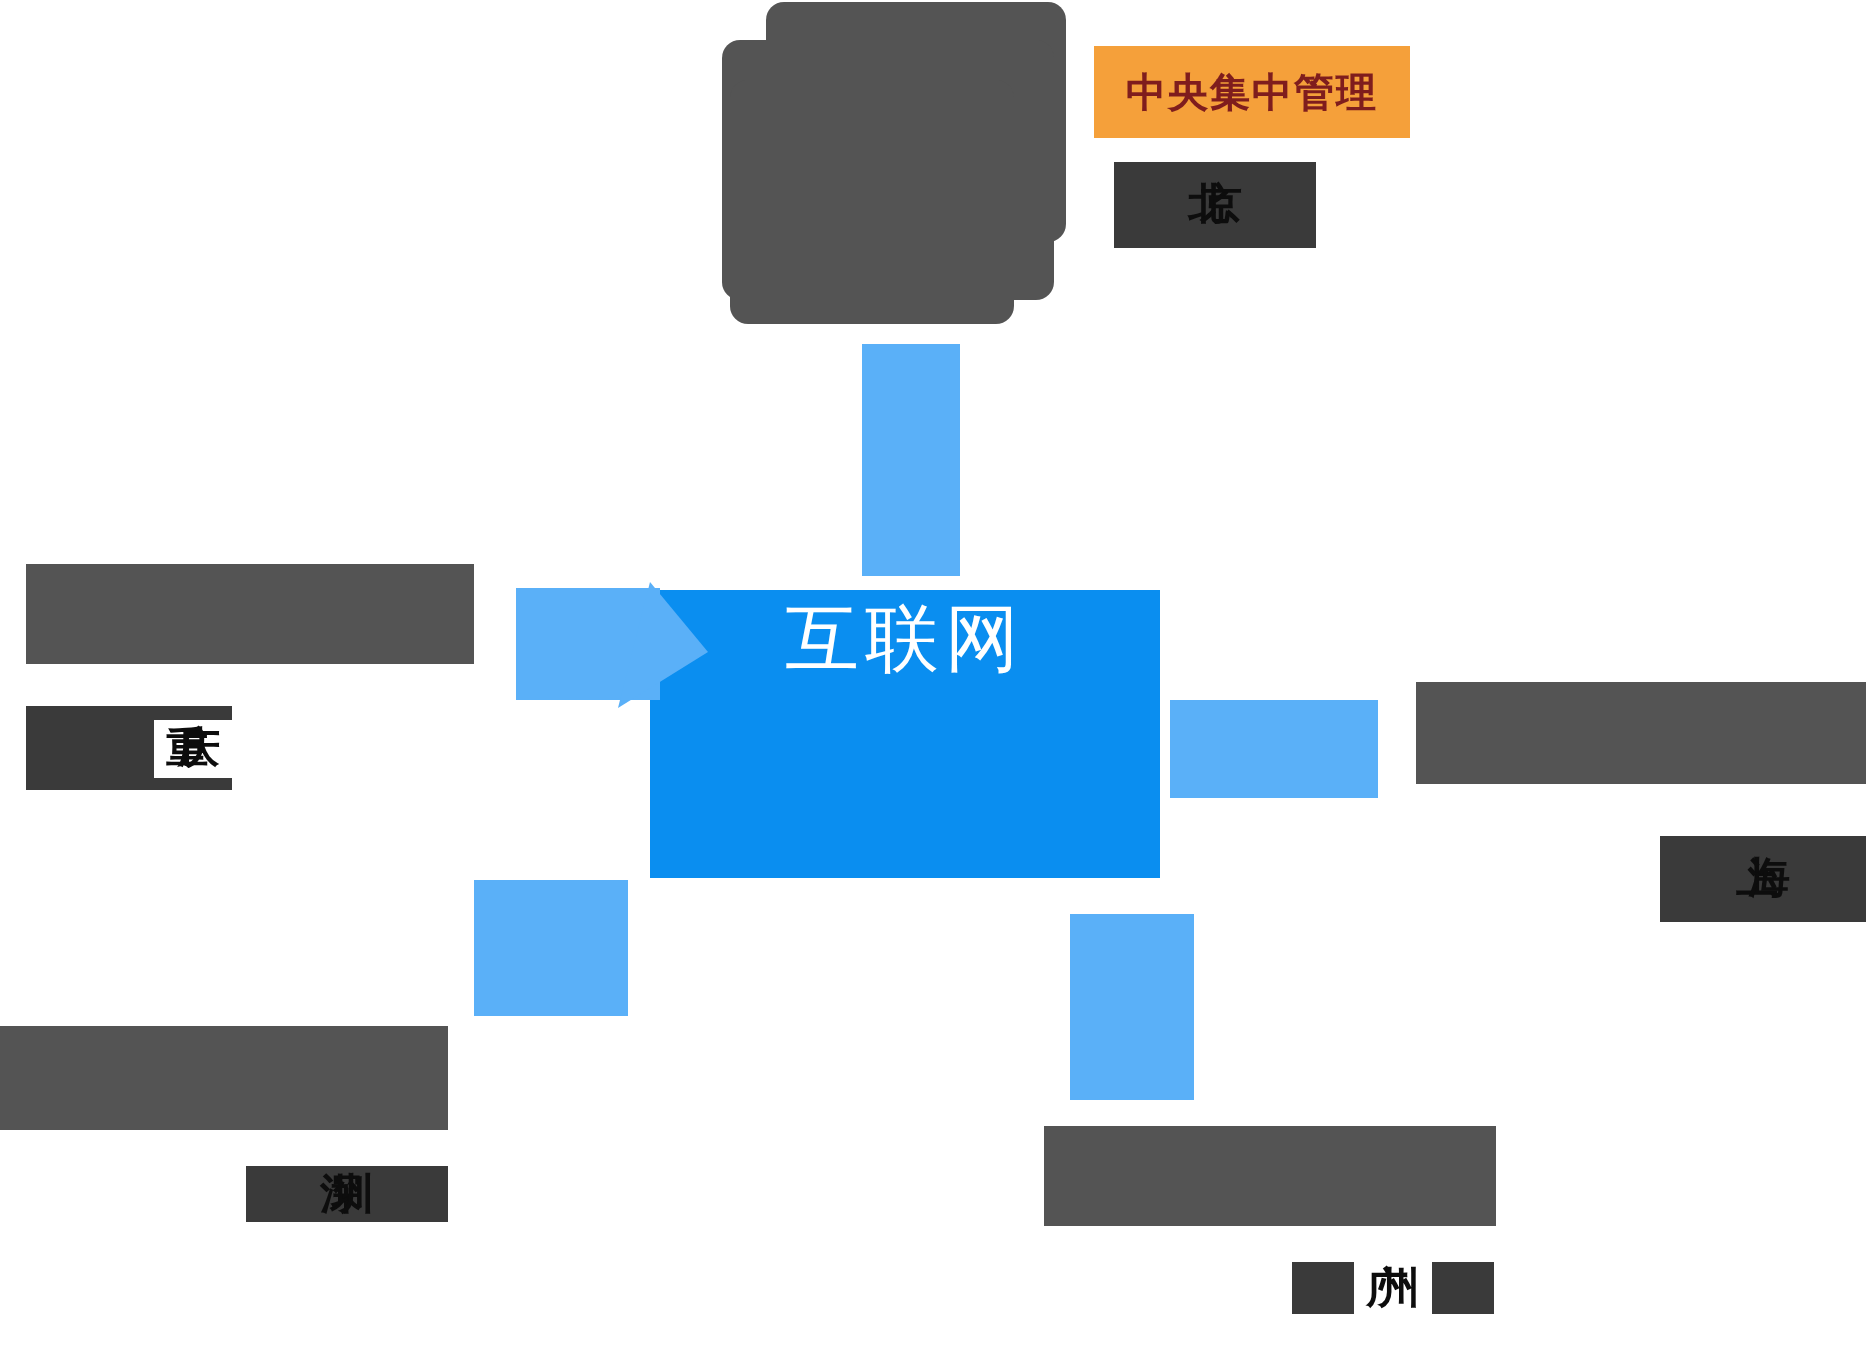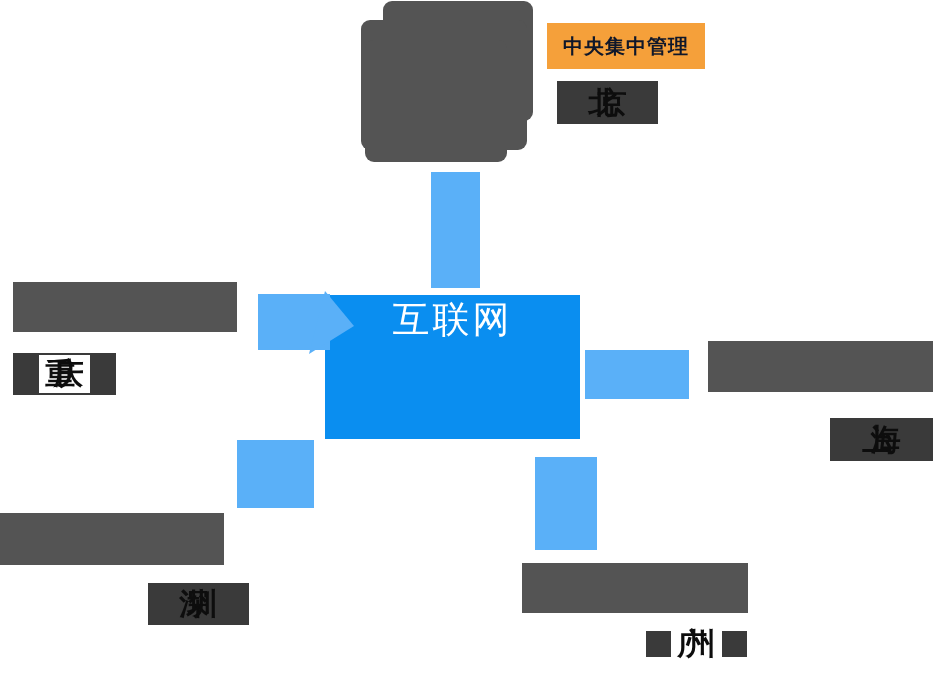--- a/index.html
+++ b/index.html
@@ -11,41 +11,41 @@
   .bld { background:var(--site-box-gray,#545454); border-radius:9px; }
 
   
   .site-box { background:var(--site-box-gray,#545454); }
 
   
   .label-box {
     background:var(--label-box-gray,#3A3A3A);
     color:var(--label-text,#0D0D0D);
     display:flex; align-items:center; justify-content:center;
-    font-size:30px; font-weight:bold; line-height:1;
+    font-size:21px; font-weight:bold; line-height:1;
   }
   
   .overlap { letter-spacing:-0.72em; white-space:nowrap; }
   .plain   { margin-right:0.72em; }
   .hl      { background:#ffffff; padding:4px 6px; padding-right:calc(0.72em + 6px); }
 
   
   .conn { background:var(--connector-blue,#5AB0F8); }
 
   
   .internet {
     background:var(--center-blue,#0A8EF0);
     color:#ffffff; font-size:37px; letter-spacing:3px;
     display:flex; justify-content:center;
   }
 
   
   .badge {
     background:var(--accent-orange,#F5A03A);
-    color:#0f172a; font-size:20px; font-weight:bold; letter-spacing:1px;
+    color:#7f1d1d; font-size:20px; font-weight:bold; letter-spacing:1px;
     display:flex; align-items:center; justify-content:center;
   }
 
   .arrow-svg { overflow:visible; }
 </style>
 </head>
 <body>
 
 <div class="stage">
 
@@ -71,31 +71,31 @@
   <div class="abs internet" style="left:325px; top:295px; width:255px; height:144px;">
     <span>互联网</span>
   </div>
 
   <svg class="abs arrow-svg" style="left:250px; top:280px;" width="120" height="85" viewBox="0 0 120 85">
     <rect x="8" y="14" width="72" height="56" style="fill:var(--connector-blue,#5AB0F8)"></rect>
     <polygon points="75,11 104,46 59,74" style="fill:var(--connector-blue,#5AB0F8)"></polygon>
   </svg>
 
   <div class="abs site-box" style="left:13px; top:282px; width:224px; height:50px;"></div>
-  <div class="abs label-box" style="left:13px; top:353px; width:103px; height:42px;">
+  <div class="abs label-box" style="left:13px; top:353px; width:103px; height:42px;justify-content:flex-end;">
     <span class="overlap hl">重庆</span>
   </div>
 
   <div class="abs site-box" style="left:708px; top:341px; width:225px; height:51px;"></div>
   <div class="abs label-box" style="left:830px; top:418px; width:103px; height:43px;">
     <span class="overlap plain">上海</span>
   </div>
 
   <div class="abs site-box" style="left:0px; top:513px; width:224px; height:52px;"></div>
-  <div class="abs label-box" style="left:123px; top:583px; width:101px; height:42px;margin-left:25px;">
+  <div class="abs label-box" style="left:123px; top:583px; width:101px; height:28px;">
     <span class="overlap plain">深圳</span>
   </div>
 
   <div class="abs site-box" style="left:522px; top:563px; width:226px; height:50px;"></div>
   <div class="abs label-box" style="left:646px; top:631px; width:101px; height:26px;">
     <span class="overlap hl">广州</span>
   </div>
 
 </div>
 

